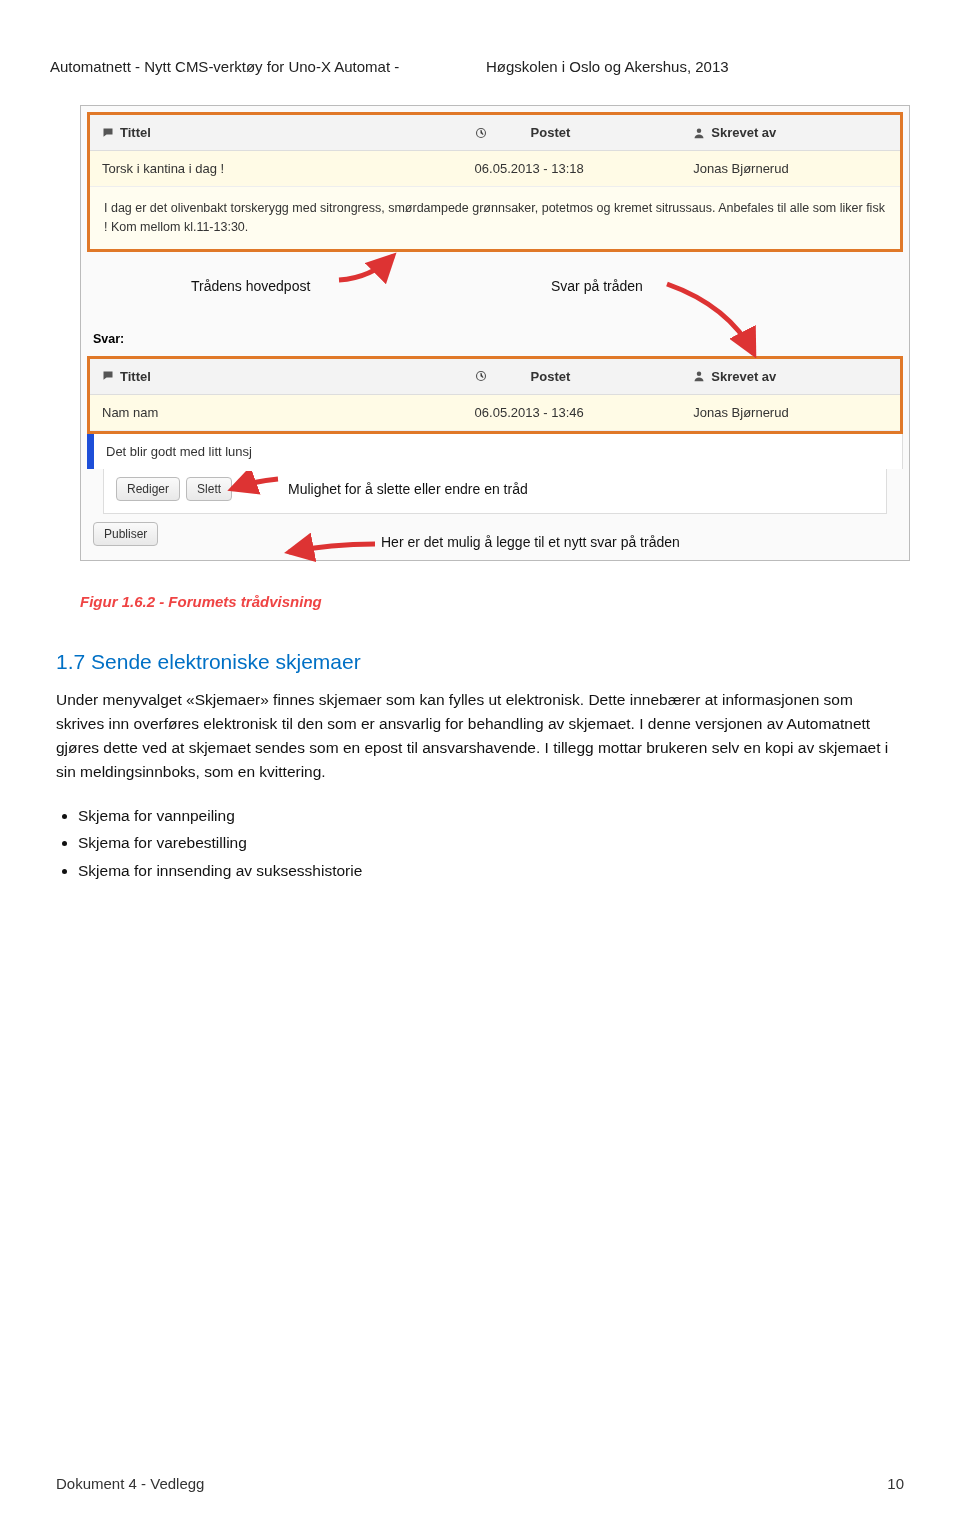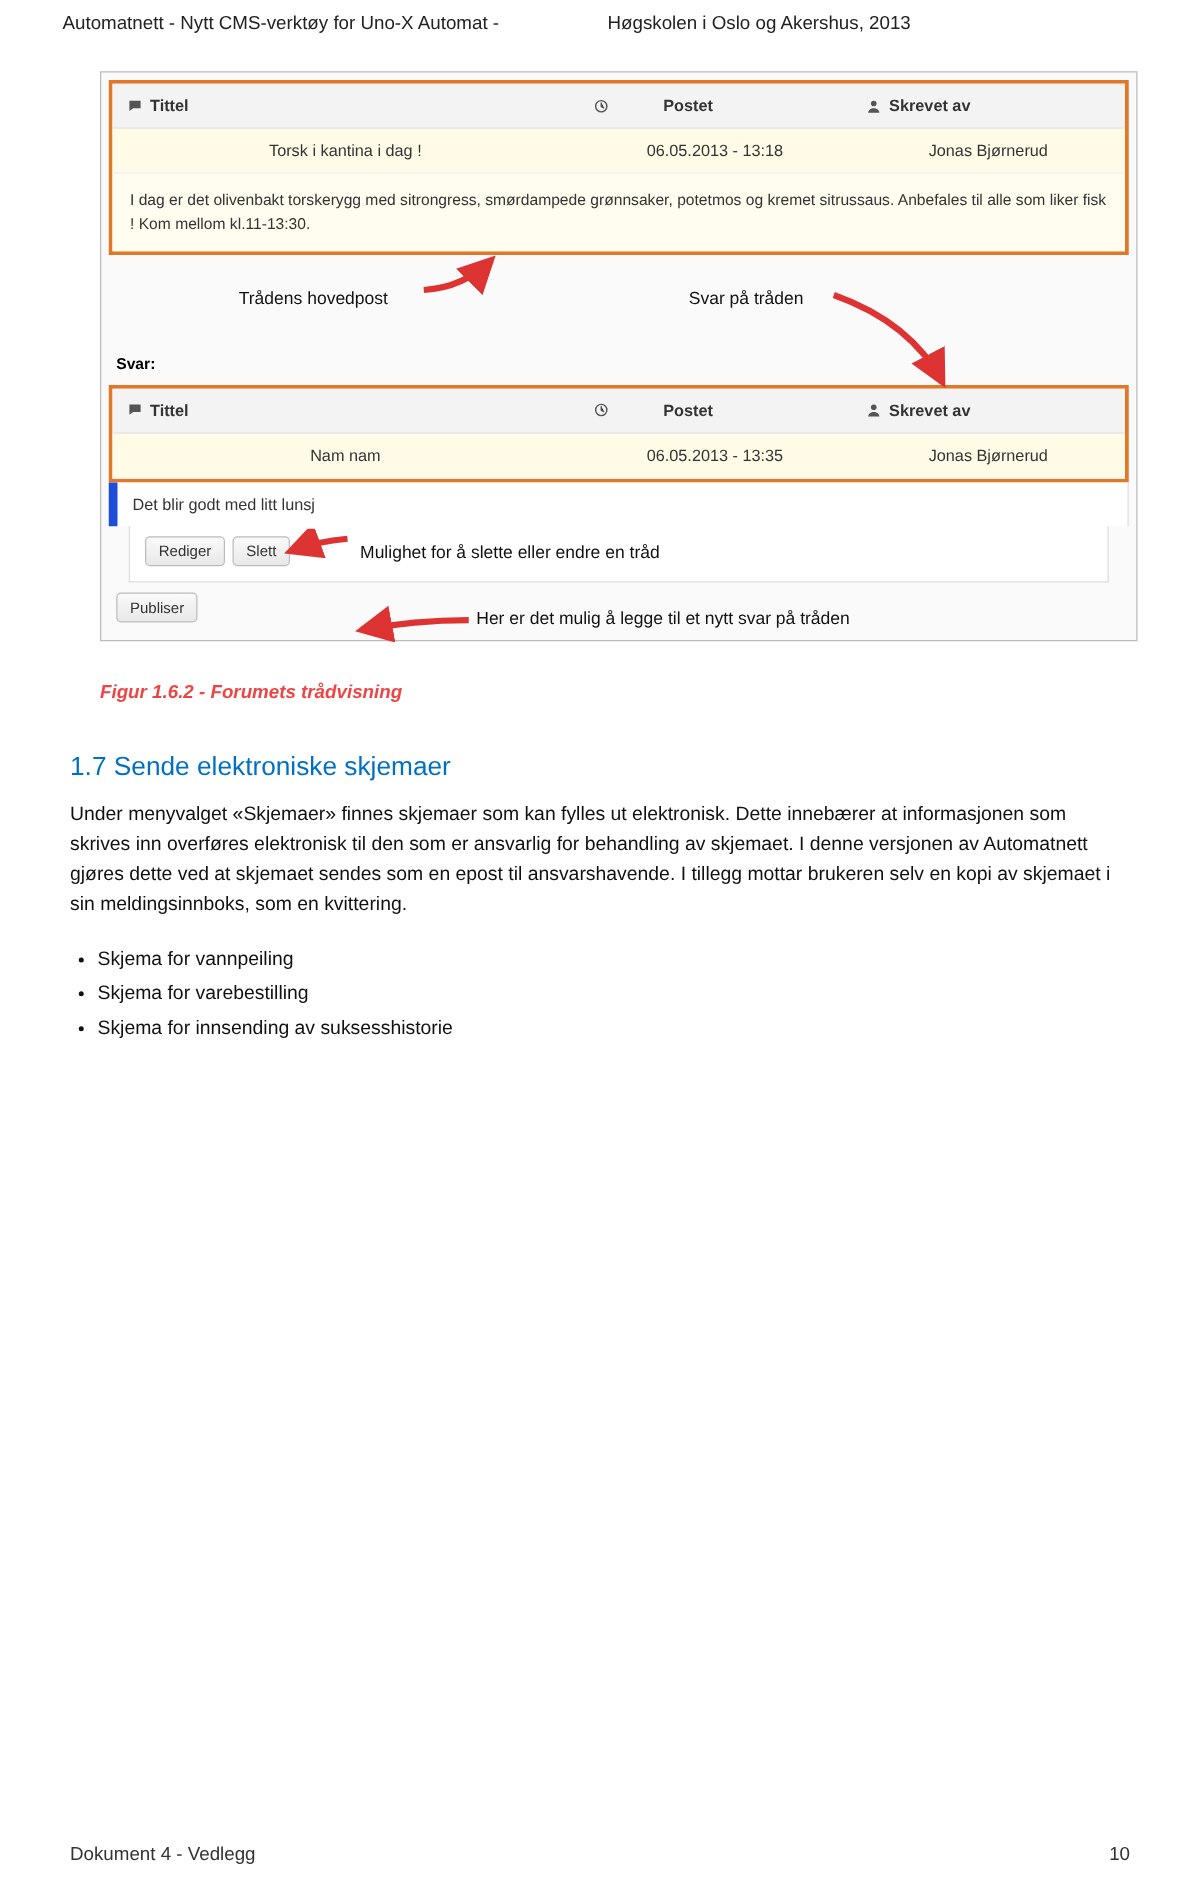--- a/index.html
+++ b/index.html
@@ -9,20 +9,21 @@
     width: 960px;
     color: #000;
     position: relative;
     min-height: 1516px;
   }
   .page-header {
     display: flex;
     padding: 10px 50px 30px 50px;
     font-size: 15px;
     color: #222;
+    margin-top: 48px;
   }
   .page-header .left { flex: 1; }
   .page-header .right { flex: 1; text-align: left; padding-left: 12px; }
 
   .screenshot-panel {
     margin: 0 50px 0 80px;
     border: 1px solid #bbb;
     background: #fafafa;
     padding: 0;
     position: relative;
@@ -53,21 +54,20 @@
   .col-author { width: 27%; }
   .table-row {
     display: flex;
     background: #fffbe6;
     border-bottom: 1px solid #eee;
   }
   .td {
     padding: 10px 12px;
     font-size: 13px;
     color: #333;
-    text-align: center;
   }
   .post-body {
     background: #fffdf0;
     padding: 12px 14px;
     font-size: 12.5px;
     color: #333;
     line-height: 1.5;
   }
 
   .annotation-row {
@@ -321,21 +321,21 @@
           <svg viewBox="0 0 16 16">
               <circle cx="8" cy="5" r="3" fill="#555"></circle>
               <path fill="#555" d="M2 15c0-3 3-5 6-5s6 2 6 5H2z"></path>
             </svg>
         </span>
         <span>Skrevet av</span>
       </div>
     </div>
     <div class="table-row" style="background:#fffbe6;">
       <div class="td col-title">Nam nam</div>
-      <div class="td col-posted">06.05.2013 - 13:35</div>
+      <div class="td col-posted">06.05.2013 - 13:46</div>
       <div class="td col-author">Jonas Bjørnerud</div>
     </div>
   </div>
 
   <div class="reply-body-row">Det blir godt med litt lunsj</div>
 
   <div class="btn-row" style="position:relative;">
     <button class="btn">Rediger</button>
     <button class="btn">Slett</button>
     <svg class="arrow" style="left:120px; top:2px; width:60px; height:26px;">

